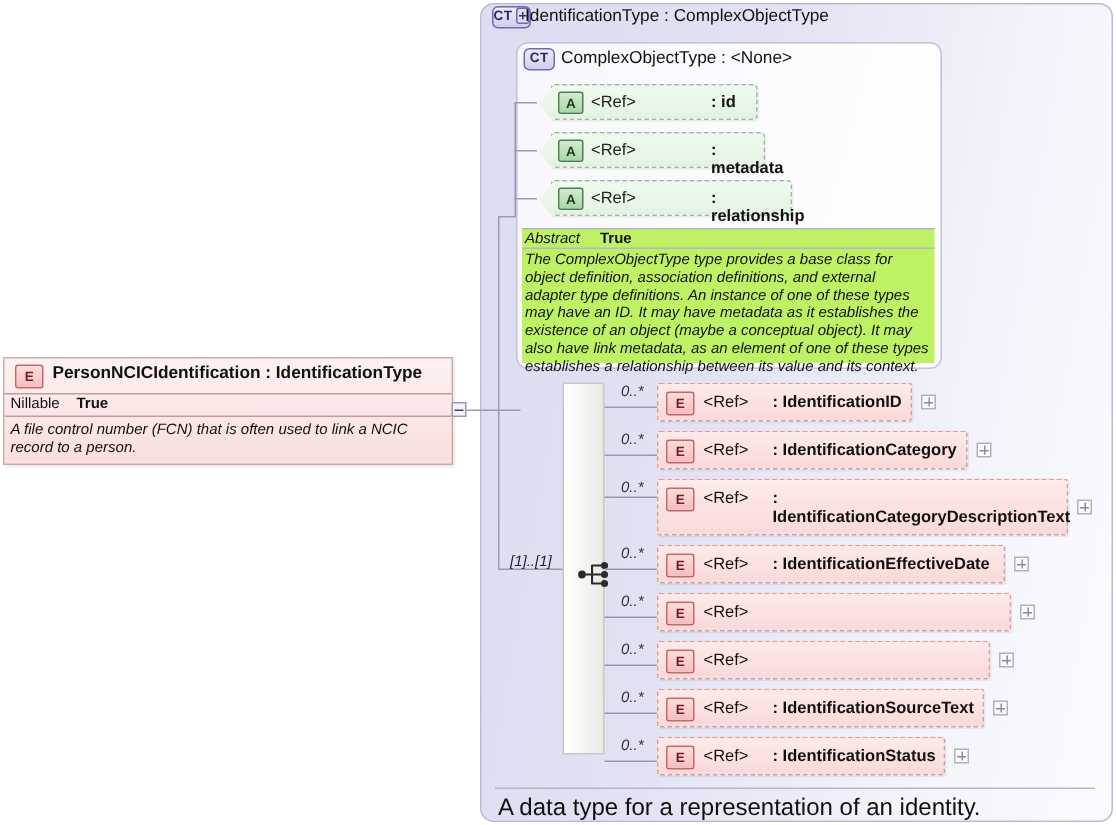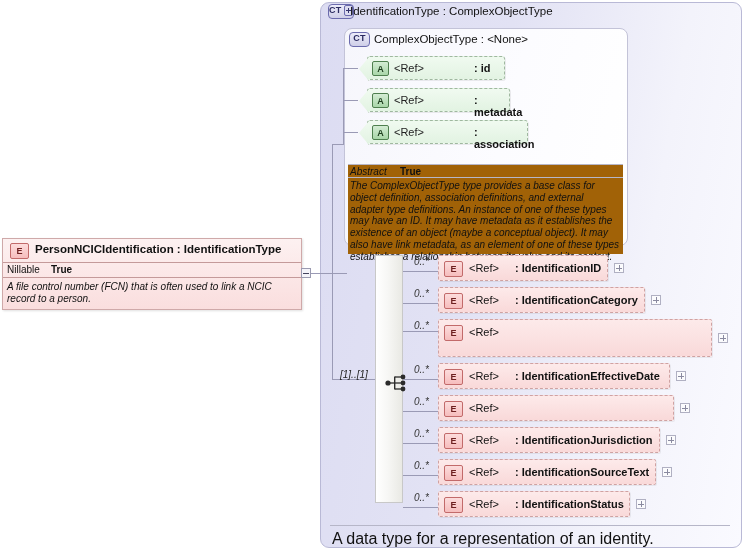--- a/index.html
+++ b/index.html
@@ -71,22 +71,22 @@
     background:linear-gradient(#d3ecd3,#a9d6a9);
     color:#1d3d1d;font-size:9px;font-weight:bold;
     display:flex;align-items:center;justify-content:center;
     box-sizing:border-box;
   }
   .ref-lbl{position:absolute;left:26px;top:5px;font-size:11px;color:#222;}
   .name-lbl{position:absolute;top:5px;font-size:11px;color:#111;font-weight:bold;margin-left:28px;}
 
   
   #abstract-box{
-    left:348px;top:164px;width:275px;height:90px;
-    background:#a16207;border:0;box-sizing:border-box;
+    left:348px;top:152px;width:275px;height:90px;
+    background:#bef264;border:0;box-sizing:border-box;
   }
   #abstract-row{
     position:absolute;left:0;top:0;width:275px;height:14px;
     border-top:1px solid #b6b6c8;border-bottom:1px solid #b6b6c8;
     box-sizing:border-box;
   }
   #abstract-key{position:absolute;left:2px;top:1px;font-style:italic;font-size:10px;}
   #abstract-val{position:absolute;left:52px;top:1px;font-size:10px;font-weight:bold;}
   #abstract-doc{
     position:absolute;left:2px;top:16px;width:270px;
@@ -207,21 +207,21 @@
   <div class="ref-lbl">&lt;Ref&gt;</div>
   <div class="name-lbl" style="left:78px;">: metadata</div>
 </div>
 
 <div class="attr-box abs" style="left:367px;top:120px;width:161px;">
   <div class="attr-point"></div>
   <div class="a-badge">
       <span>A</span>
     </div>
   <div class="ref-lbl">&lt;Ref&gt;</div>
-  <div class="name-lbl" style="left:78px;">: association</div>
+  <div class="name-lbl" style="left:78px;">: relationship</div>
 </div>
 
 <div class="abs" id="abstract-box">
   <div id="abstract-row">
     <div id="abstract-key">Abstract</div>
     <div id="abstract-val">True</div>
   </div>
   <div id="abstract-doc">The ComplexObjectType type provides a base class for object definition, association definitions, and external adapter type definitions. An instance of one of these types may have an ID. It may have metadata as it establishes the existence of an object (maybe a conceptual object). It may also have link metadata, as an element of one of these types establishes a relationship between its value and its context.</div>
 </div>
 
@@ -282,20 +282,21 @@
 </div>
 <div class="sq plus abs" style="left:651px;top:295px;"></div>
 
 <div class="h-line abs" style="left:403px;top:331px;width:35px;"></div>
 <div class="occ abs" style="left:414px;top:320px;">0..*</div>
 <div class="el-box tall abs" style="left:438px;top:319px;width:274px;">
   <div class="e-badge el-e">
       <span>E</span>
     </div>
   <div class="el-ref">&lt;Ref&gt;</div>
+  <div class="el-name" style="width:192px;">: IdentificationCategoryDescriptionText</div>
 </div>
 <div class="sq plus abs" style="left:718px;top:333px;"></div>
 
 <div class="h-line abs" style="left:403px;top:379px;width:35px;"></div>
 <div class="occ abs" style="left:414px;top:364px;">0..*</div>
 <div class="el-box abs" style="left:438px;top:363px;width:232px;">
   <div class="e-badge el-e">
       <span>E</span>
     </div>
   <div class="el-ref">&lt;Ref&gt;</div>
@@ -313,21 +314,20 @@
 </div>
 <div class="sq plus abs" style="left:680px;top:403px;"></div>
 
 <div class="h-line abs" style="left:403px;top:443px;width:35px;"></div>
 <div class="occ abs" style="left:414px;top:428px;">0..*</div>
 <div class="el-box abs" style="left:438px;top:427px;width:222px;">
   <div class="e-badge el-e">
       <span>E</span>
     </div>
   <div class="el-ref">&lt;Ref&gt;</div>
-  <div class="el-name">: IdentificationJurisdiction</div>
 </div>
 <div class="sq plus abs" style="left:666px;top:435px;"></div>
 
 <div class="h-line abs" style="left:403px;top:475px;width:35px;"></div>
 <div class="occ abs" style="left:414px;top:460px;">0..*</div>
 <div class="el-box abs" style="left:438px;top:459px;width:218px;">
   <div class="e-badge el-e">
       <span>E</span>
     </div>
   <div class="el-ref">&lt;Ref&gt;</div>

